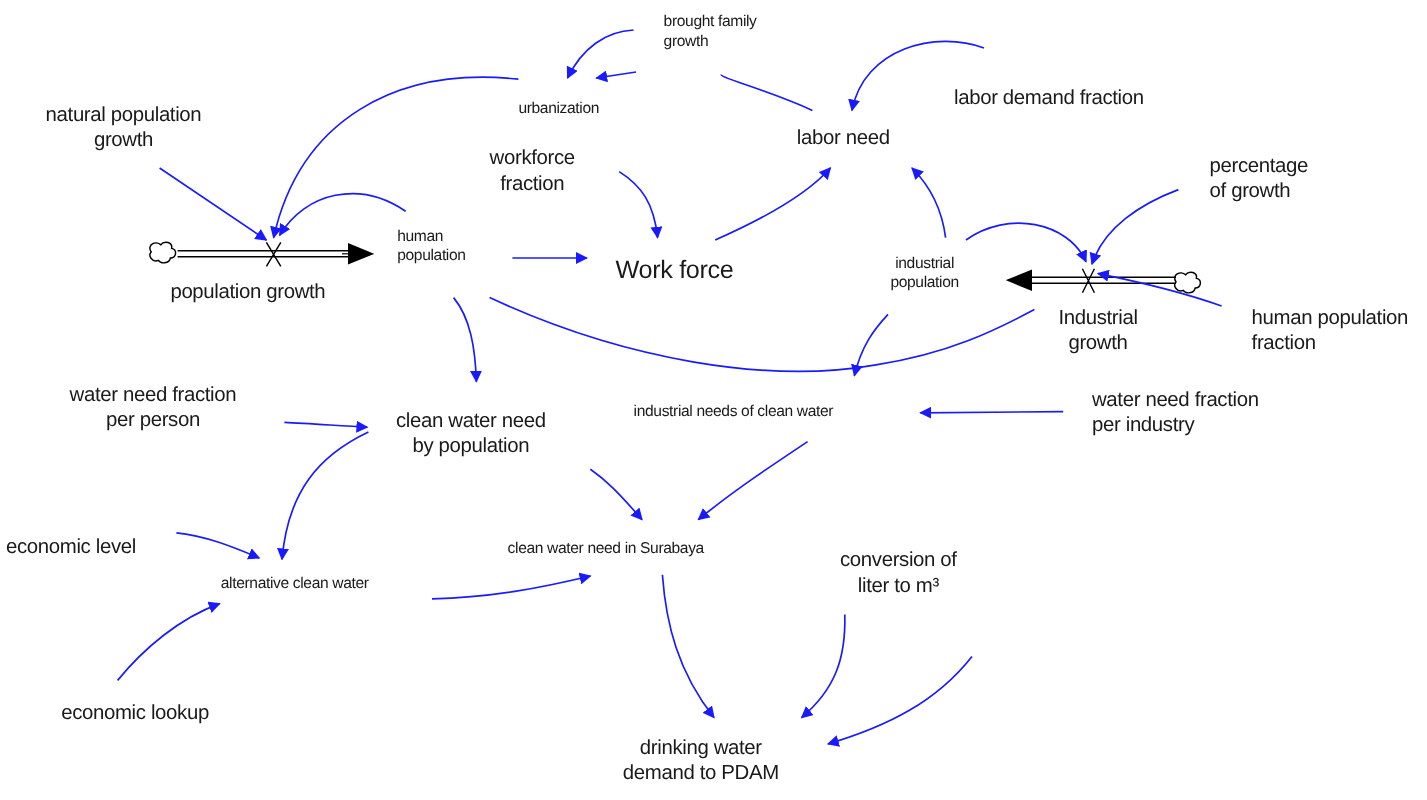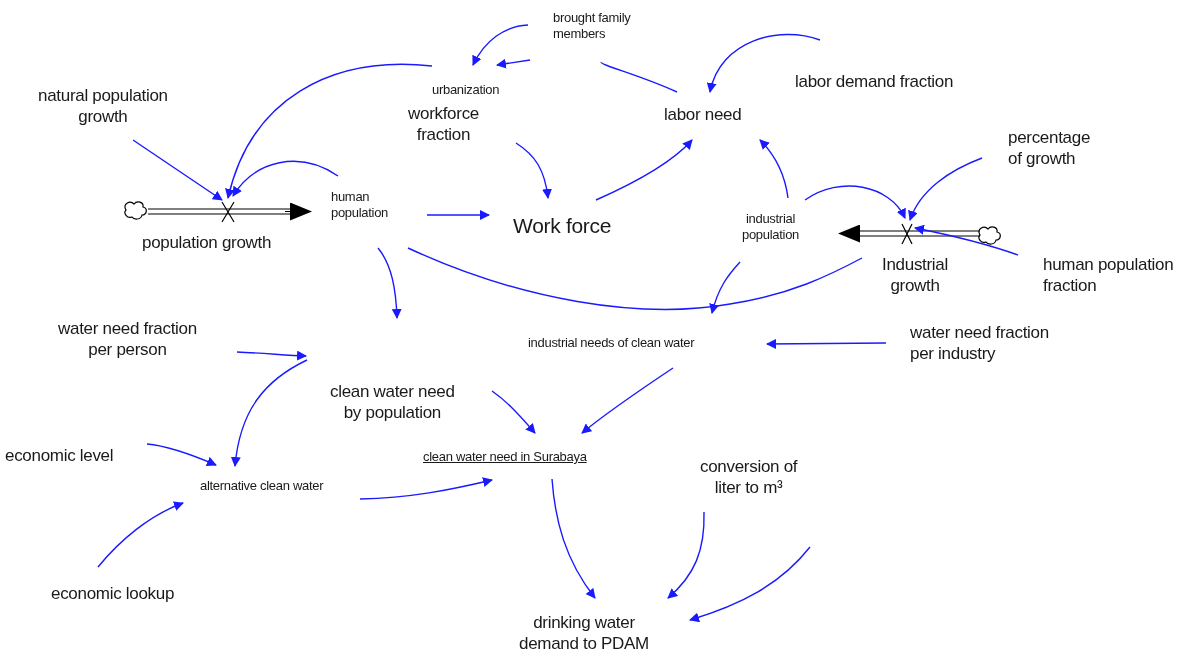--- a/index.html
+++ b/index.html
@@ -73,42 +73,42 @@
     </g>
   </svg>
 
   <div class="lbl lg" style="left:38px;top:85px;"><span style="white-space:pre;">natural population
 growth</span></div>
   <div class="lbl lg" style="left:142px;top:232px;text-align:right;"><span>population growth</span></div>
   <div class="lbl sm left" style="left:331px;top:189px;"><span style="white-space:pre;">human
 population</span></div>
   <div class="lbl sm" style="left:432px;top:82px;"><span>urbanization</span></div>
   <div class="lbl sm left" style="left:553px;top:10px;"><span style="white-space:pre;">brought family
-members</span></div>
-  <div class="lbl lg" style="left:408px;top:103px;text-align:center;"><span style="white-space:pre;">workforce
+growth</span></div>
+  <div class="lbl lg" style="left:408px;top:121px;text-align:center;"><span style="white-space:pre;">workforce
 fraction</span></div>
   <div class="lbl md" style="left:513px;top:213px;"><span>Work force</span></div>
   <div class="lbl lg" style="left:664px;top:104px;"><span>labor need</span></div>
   <div class="lbl lg left" style="left:1008px;top:127px;"><span style="white-space:pre;">percentage
 of growth</span></div>
   <div class="lbl lg" style="left:795px;top:71px;"><span>labor demand fraction</span></div>
   <div class="lbl sm" style="left:742px;top:211px;"><span style="white-space:pre;">industrial
 population</span></div>
   <div class="lbl lg" style="left:882px;top:254px;"><span style="white-space:pre;">Industrial
 growth</span></div>
   <div class="lbl lg left" style="left:1043px;top:254px;"><span style="white-space:pre;">human population
 fraction</span></div>
   <div class="lbl lg" style="left:58px;top:318px;"><span style="white-space:pre;">water need fraction
 per person</span></div>
-  <div class="lbl lg" style="left:330px;top:340px;margin-top:41px;"><span style="white-space:pre;">clean water need
+  <div class="lbl lg" style="left:330px;top:340px;"><span style="white-space:pre;">clean water need
 by population</span></div>
   <div class="lbl sm" style="left:528px;top:335px;"><span>industrial needs of clean water</span></div>
   <div class="lbl lg left" style="left:910px;top:322px;"><span style="white-space:pre;">water need fraction
 per industry</span></div>
   <div class="lbl lg left" style="left:5px;top:445px;"><span>economic level</span></div>
-  <div class="lbl sm" style="left:200px;top:478px;"><span>alternative clean water</span></div>
-  <div class="lbl sm" style="left:423px;top:449px;text-decoration:underline;"><span>clean water need in Surabaya</span></div>
+  <div class="lbl sm" style="left:184px;top:478px;"><span>alternative clean water</span></div>
+  <div class="lbl sm" style="left:423px;top:449px;"><span>clean water need in Surabaya</span></div>
   <div class="lbl lg" style="left:662px;top:456px;margin-left:38px;"><span style="white-space:pre;">conversion of
 liter to m³</span></div>
   <div class="lbl lg left" style="left:51px;top:583px;text-align:right;"><span>economic lookup</span></div>
   <div class="lbl lg" style="left:519px;top:612px;"><span style="white-space:pre;">drinking water
 demand to PDAM</span></div>
 </div>
 
 </body></html>

